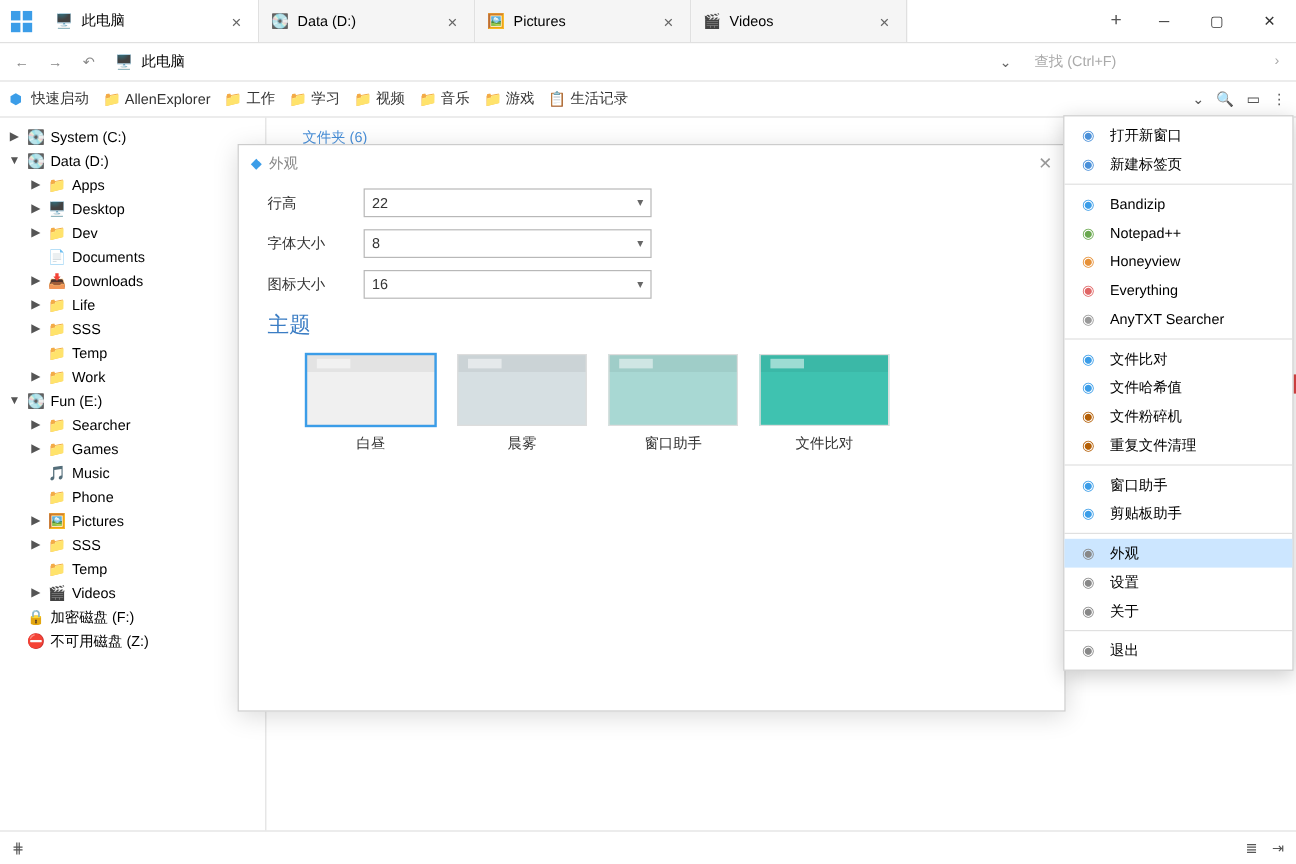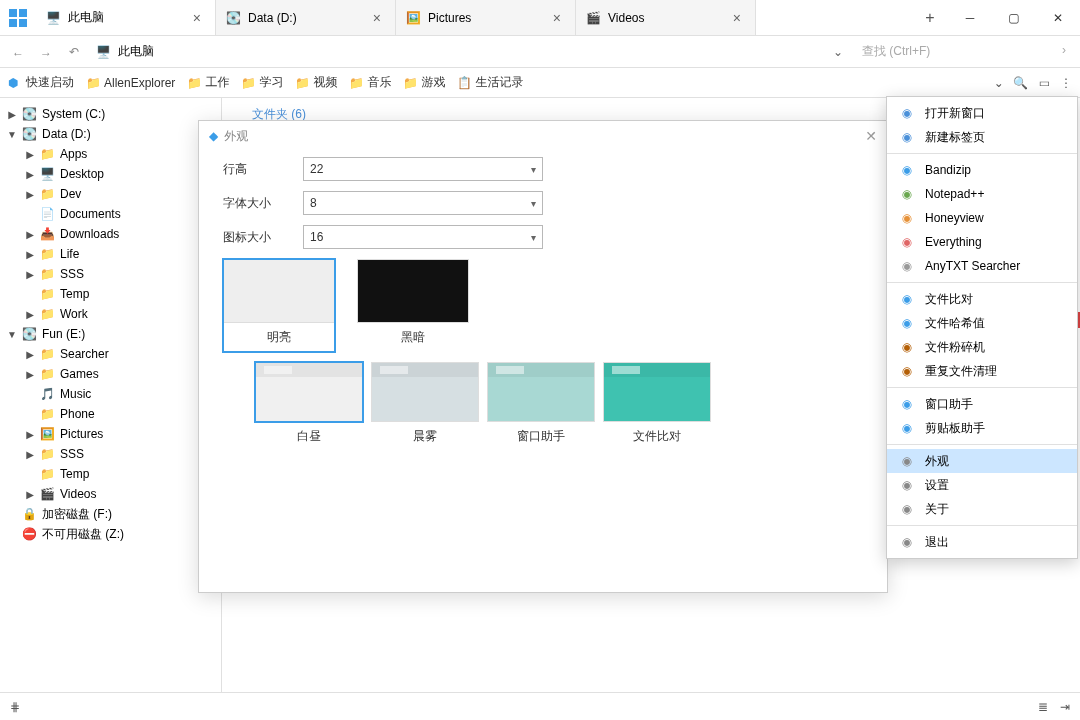--- a/index.html
+++ b/index.html
@@ -54,21 +54,21 @@
 .section-title { color: #3b7dc4; font-size: 18px; margin: 8px 0 12px 0; font-weight: normal; }
 .form-row { display: flex; align-items: center; margin-bottom: 10px; }
 .form-label { width: 80px; color: #333; }
 .form-select { width: 240px; height: 24px; border: 1px solid #b8b8b8; background: #fff; padding: 0 6px; display: flex; align-items: center; justify-content: space-between; color: #333; cursor: pointer; }
 .form-select .caret { color: #666; font-size: 10px; }
 .theme-row { display: flex; gap: 22px; margin-bottom: 10px; }
 .theme-card { width: 112px; cursor: pointer; text-align: center; }
 .theme-card.selected { outline: 2px solid #3b9de8; outline-offset: -1px; }
 .theme-swatch { width: 100%; height: 64px; border: 1px solid #ddd; margin-bottom: 6px; }
 .theme-label { font-size: 12px; color: #333; padding-bottom: 6px; }
-.color-row { display: flex; gap: 8px; padding-left: 32px; }
+.color-row { display: flex; gap: 18px; padding-left: 32px; }
 .color-card { width: 108px; cursor: pointer; text-align: center; }
 .color-card.selected .color-swatch { outline: 2px solid #3b9de8; outline-offset: -1px; }
 .color-swatch { width: 100%; height: 60px; border: 1px solid #ddd; position: relative; }
 .color-swatch::before { content: ""; position: absolute; top: 0; left: 0; right: 0; height: 14px; background: rgba(0,0,0,0.05); }
 .color-swatch .tab-hint { position: absolute; top: 3px; left: 8px; width: 28px; height: 8px; background: rgba(255,255,255,0.5); }
 .color-label { font-size: 12px; margin-top: 6px; color: #333; }
 
 
 .menu { position: absolute; right: 2px; top: 96px; width: 192px; background: #fff; border: 1px solid #ccc; box-shadow: 0 4px 16px rgba(0,0,0,0.2); padding: 4px 0; }
 .menu-item { height: 24px; display: flex; align-items: center; padding: 0 12px; gap: 10px; cursor: pointer; }
@@ -326,30 +326,21 @@
         </div>
     </div>
     <div class="form-row" data-name="row-iconsize">
       <div class="form-label" data-name="label-iconsize">图标大小</div>
       <div class="form-select" data-name="select-iconsize">
           <span>16</span>
           <span class="caret" data-name="caret-icon">▾</span>
         </div>
     </div>
 
-    <div class="theme-row" id="themes" data-name="theme-row">
-        <div class="theme-card selected" data-name="theme-card-0">
-          <div class="theme-swatch" data-name="theme-swatch" style="background:#eeeeee"></div>
-          <div class="theme-label" data-name="theme-label">明亮</div>
-        </div>
-        <div class="theme-card" data-name="theme-card-1">
-          <div class="theme-swatch" data-name="theme-swatch" style="background:#111111"></div>
-          <div class="theme-label" data-name="theme-label">黑暗</div>
-        </div>
-      </div>
+    <div class="section-title" data-name="section-theme-title">主题</div>
 
     <div class="color-row" id="colors" data-name="color-row">
         <div class="color-card selected" data-name="color-card-0">
           <div class="color-swatch" data-name="color-swatch" style="background:#f0f0f0">
             <div class="tab-hint"></div>
           </div>
           <div class="color-label" data-name="color-label">白昼</div>
         </div>
         <div class="color-card" data-name="color-card-2">
           <div class="color-swatch" data-name="color-swatch" style="background:#d6dfe2">

